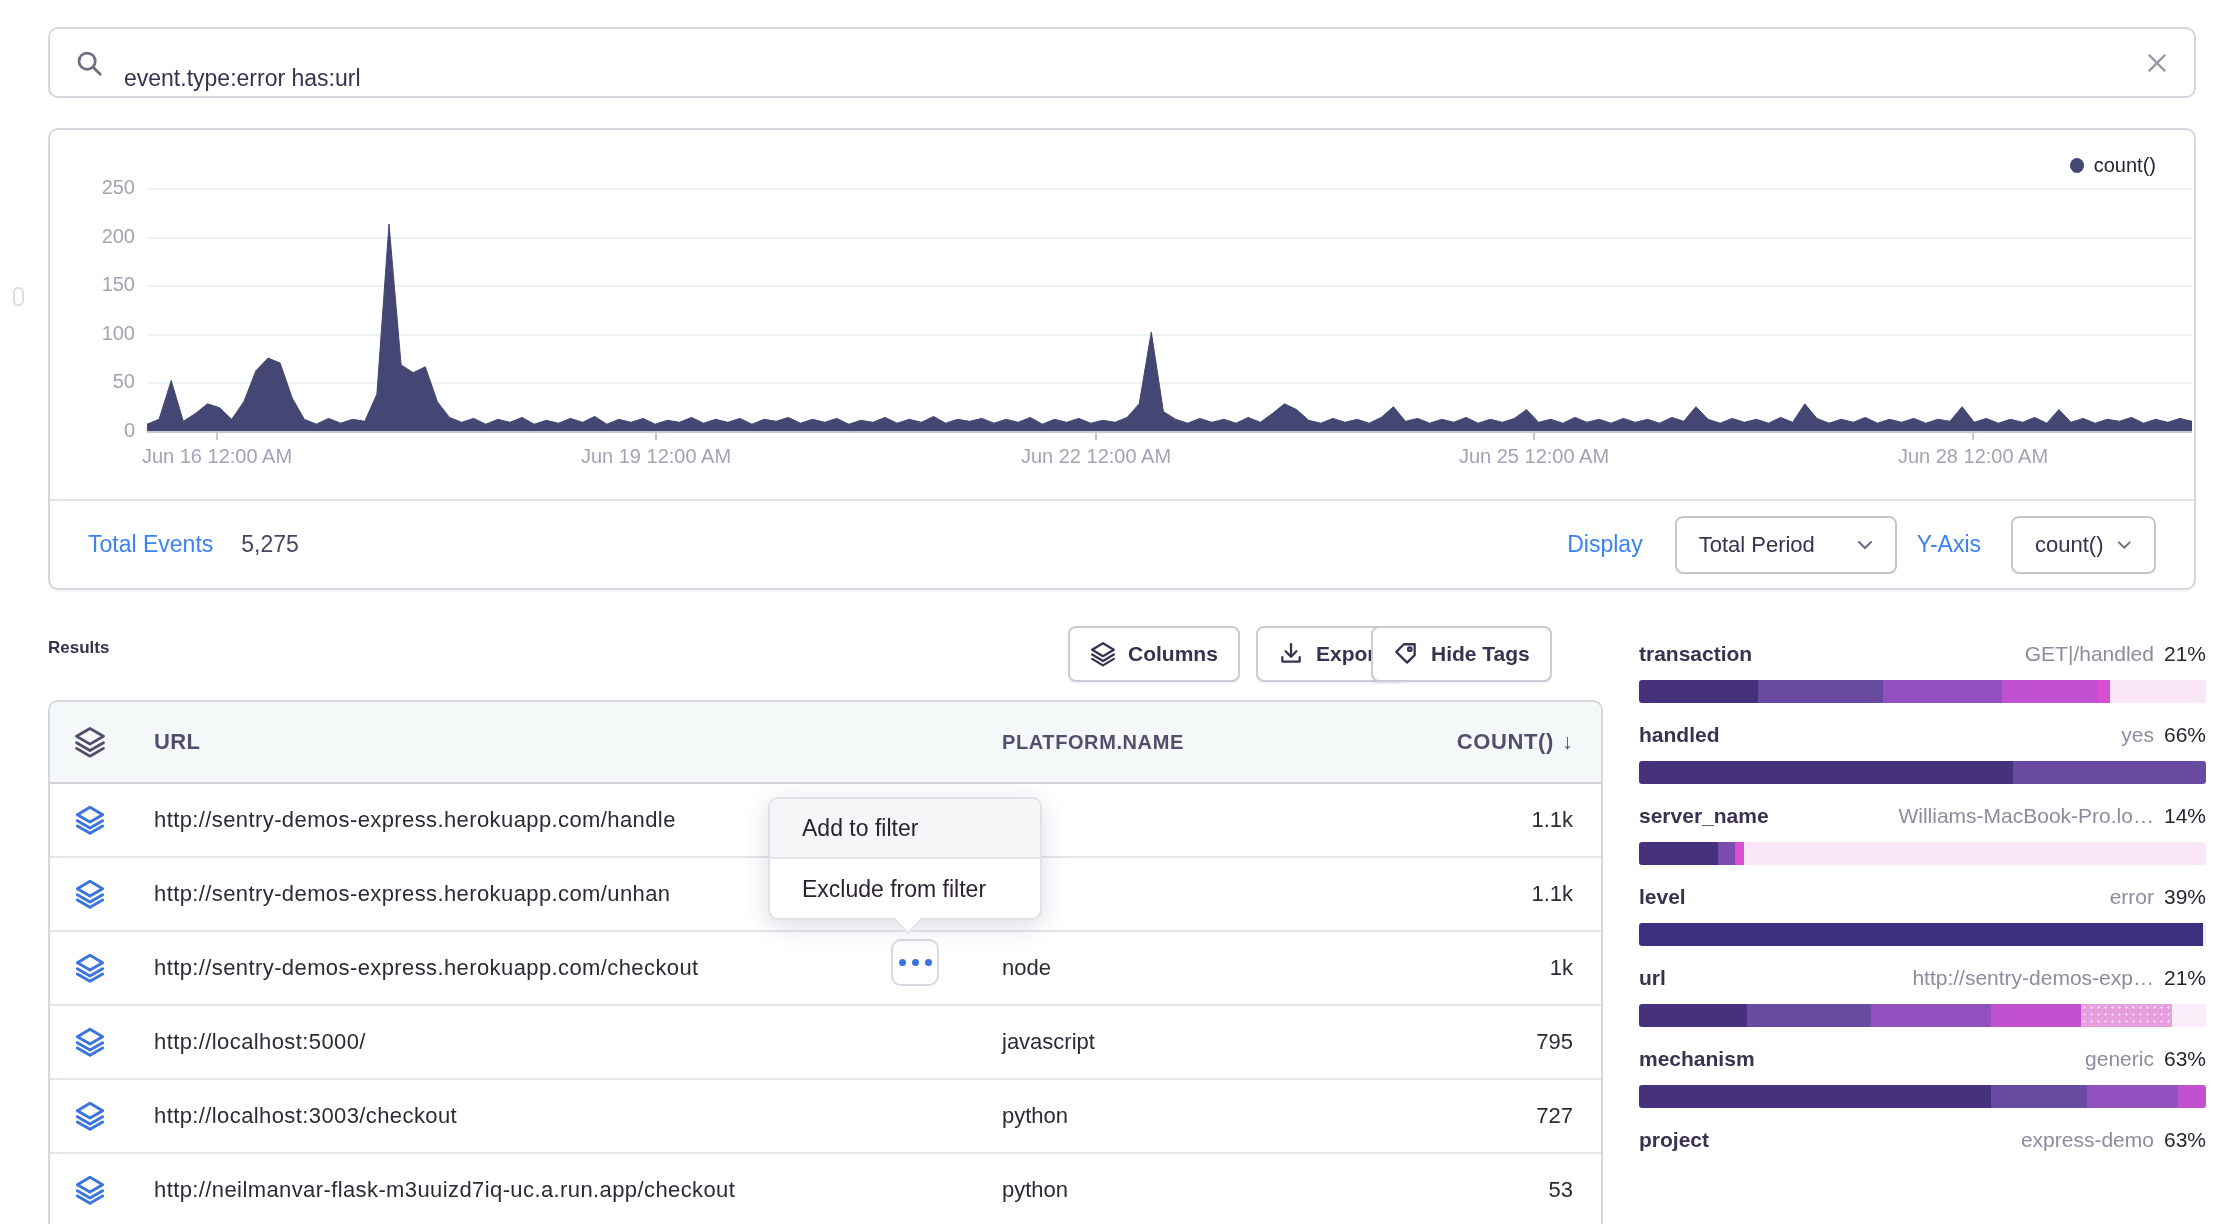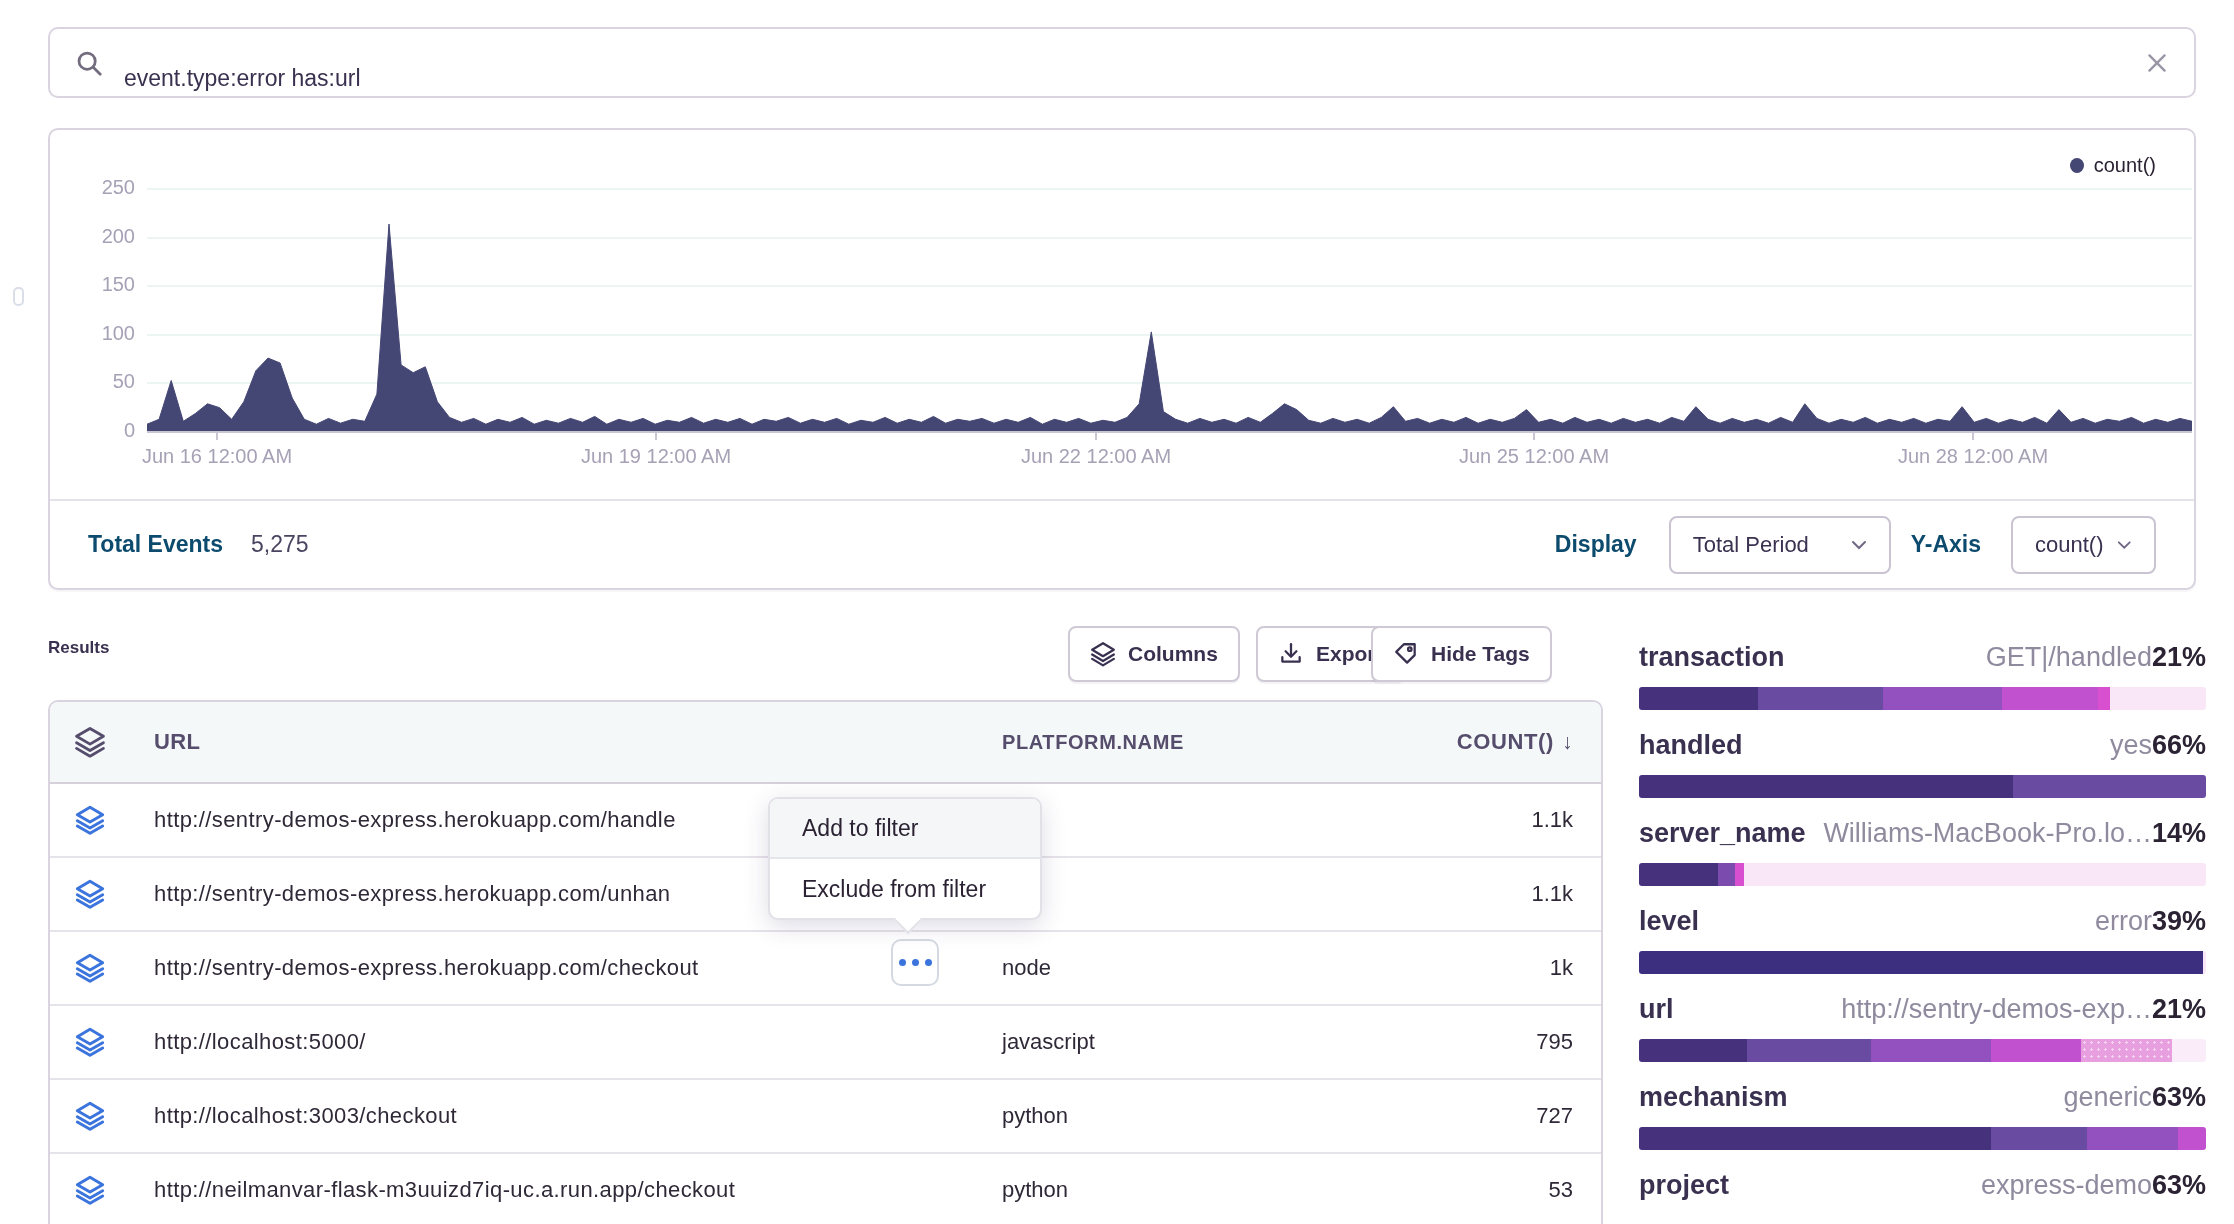--- a/index.html
+++ b/index.html
@@ -21,21 +21,21 @@
     font-size:20px; color:#2b2233; }
   #legend .dot { width:14px; height:15px; border-radius:50%; }
   .gridline { position:absolute; left:97px; width:2045px; height:2px; background:#ecf5f2; }
   .axisline { position:absolute; left:97px; width:2045px; height:2px; background:#cac5d3; }
   .ytick { position:absolute; width:60px; left:25px; text-align:right; font-size:20px; color:#a6a1b5; }
   .xtick-mark { position:absolute; width:2px; height:9px; top:301px; background:#cac5d3; }
   .xtick-label { position:absolute; top:315px; width:220px; text-align:center; font-size:20px; color:#a6a1b5; }
   #plot { position:absolute; left:97px; top:58px; width:2045px; height:243px; }
   #chart-footer { position:absolute; left:0; right:0; top:369px; bottom:0; border-top:2px solid #e6e2ea;
     display:flex; align-items:center; padding:0 38px; }
-  .ft-label { font-weight:bold; font-size:23px; color:#0c4a6e; }
+  .ft-label { font-weight:normal; font-size:23px; color:#3b82f6; }
   .ft-value { font-size:23px; color:#4a4461; margin-left:28px; }
   .dd-btn { height:58px; border:2px solid #c9c3d2; border-radius:8px; background:#fff; display:flex;
     align-items:center; gap:14px; padding:0 22px; font-size:22px; color:#3a3150; cursor:pointer;
     font-family:"Liberation Sans", sans-serif; }
   .chev { width:16px; height:10px; }
 
   
   #results-heading { left:48px; top:638px; font-size:17px; font-weight:bold; color:#3a3150; }
   .toolbar-btn { position:absolute; top:626px; height:56px; background:#fff; border:2px solid #cfc9d6;
     border-radius:8px; display:flex; align-items:center; gap:12px; padding:0 20px; font-size:21px;
@@ -64,24 +64,24 @@
     border-right:2px solid #e2e1e8; border-bottom:2px solid #e2e1e8; transform:rotate(45deg); }
   #cell-action { left:891px; top:939px; width:48px; height:47px; border:2px solid #d5dae2;
     border-radius:10px; background:#fff; display:flex; align-items:center; justify-content:center;
     gap:6px; cursor:pointer; }
   #cell-action i { width:7px; height:7px; border-radius:50%; background:#3b74dc; }
 
   
   #tag-panel { left:1639px; top:642px; width:567px; }
   #tag-heading { font-size:25px; font-weight:bold; color:#3a3150; margin-bottom:26px; }
   .tag-row { margin-bottom:20px; }
-  .tag-head { display:flex; align-items:flex-start; font-size:27px; margin-bottom:14px; }
+  .tag-head { display:flex; align-items:flex-start; font-size:21px; margin-bottom:14px; }
   .tag-name { font-weight:bold; color:#3a3150; }
   .tag-value { margin-left:auto; color:#8f8a9e; white-space:nowrap; }
-  .tag-pct { font-weight:bold; color:#2b2233; }
+  .tag-pct { font-weight:normal; color:#2b2233; margin-left:10px; }
   .tag-bar { height:23px; border-radius:3px; overflow:hidden; display:flex; }
   .seg { height:100%; }
   .seg.dotted { background-image:radial-gradient(circle, rgba(255,255,255,0.55) 26%, transparent 27%);
     background-size:7px 7px; }
 
   #edge-handle { left:13px; top:287px; width:11px; height:19px; border:2px solid #d9dee8;
     border-radius:5px; background:#fff; cursor:pointer; }
   svg.ic { display:block; }
 </style>
 </head>

